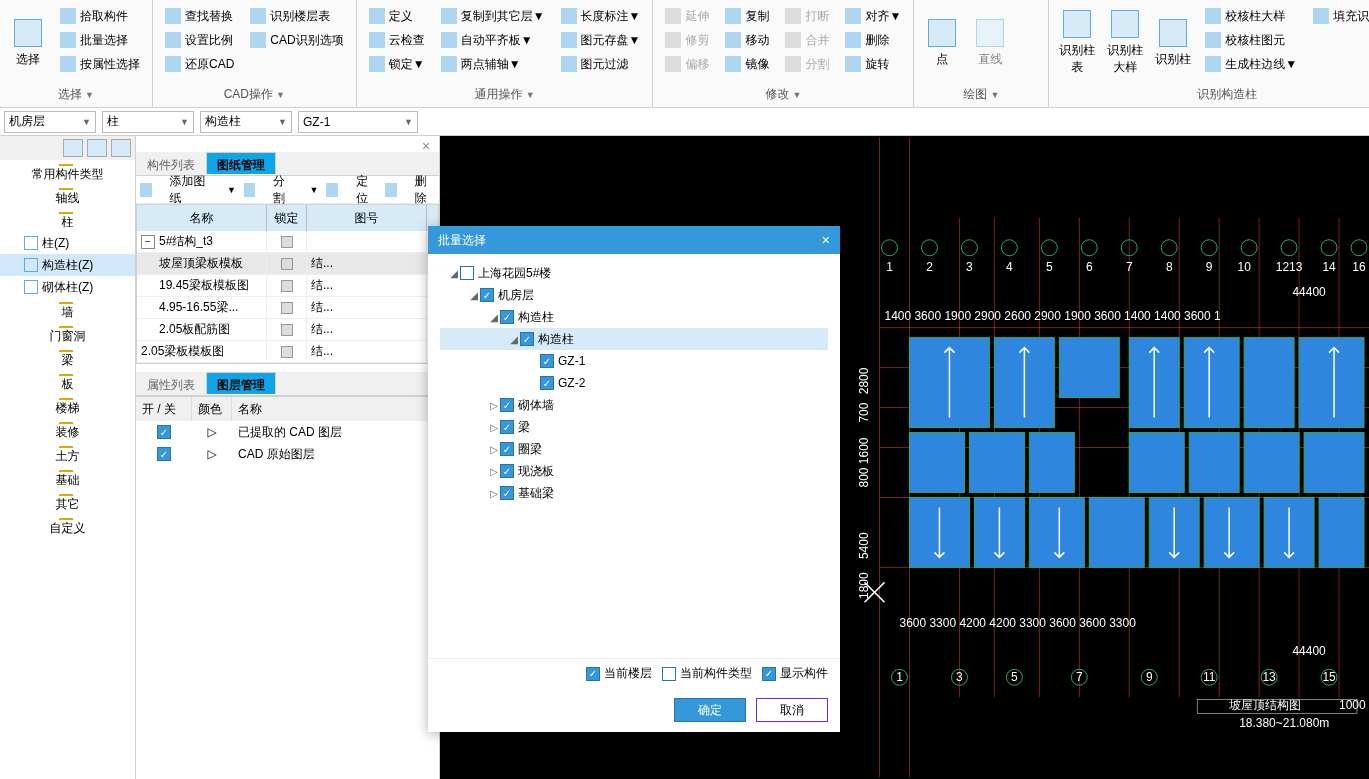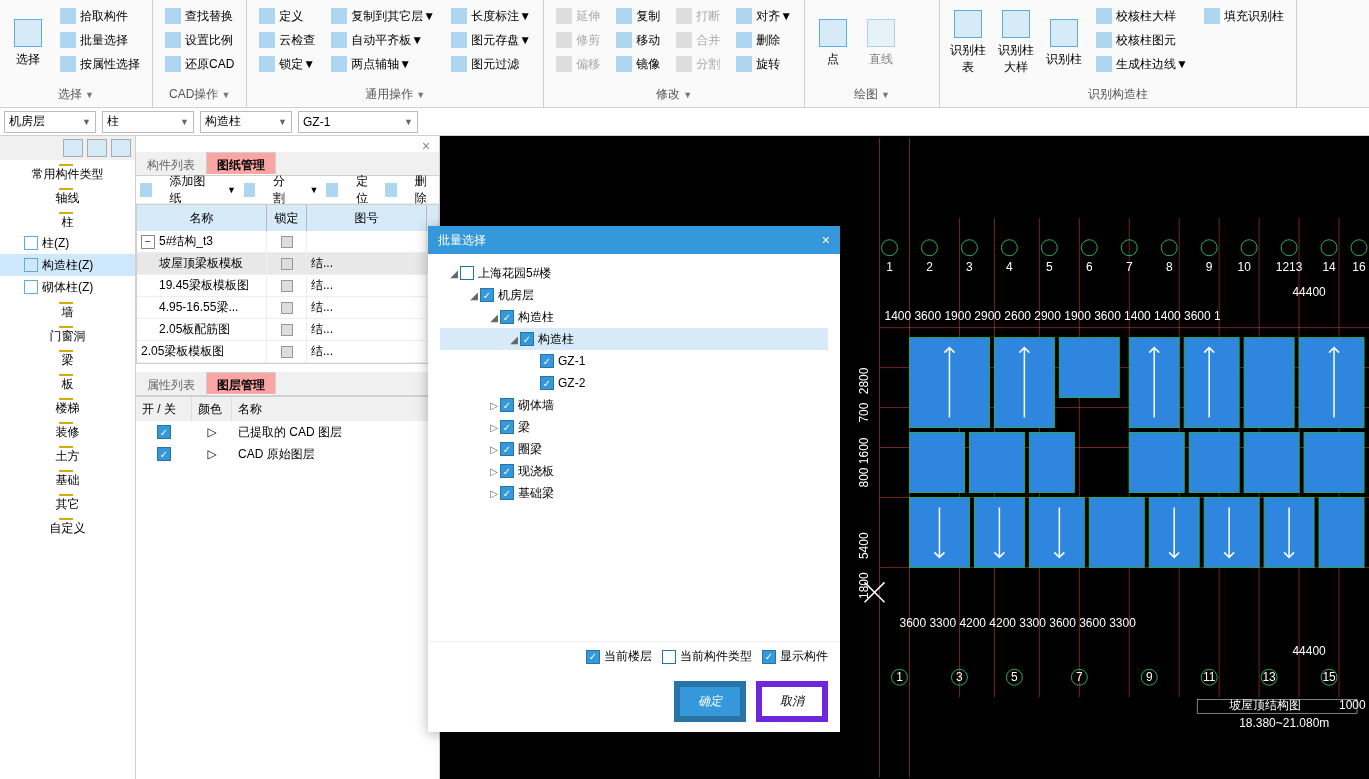--- a/index.html
+++ b/index.html
@@ -32,21 +32,21 @@
 .tree-item { padding: 4px 8px; cursor: pointer; display: flex; align-items: center; height: 24px; flex-direction: column; }
 .tree-item .fold { width: 14px; height: 14px; background: #f9e79f; border: 1px solid #d4ac0d; margin-right: 4px; }
 .tree-sub { padding-left: 24px; height: 22px; display: flex; align-items: center; cursor: pointer; }
 .tree-sub .cicon { width: 14px; height: 14px; border: 1px solid #5dade2; margin-right: 4px; }
 .tree-sub.selected { background: #cfe8fc; }
 
 .mid-panel { width: 304px; border-right: 1px solid #d0d0d0; display: flex; flex-direction: column; }
 .mid-close { position: absolute; left: 418px; top: 2px; width: 16px; height: 16px; text-align: center; cursor: pointer; color: #888; font-size: 14px; }
 .tabs { height: 24px; display: flex; background: #f0f0f0; border-bottom: 1px solid #d0d0d0; margin-top: 16px; }
 .tab { padding: 4px 10px; border: 1px solid transparent; cursor: pointer; }
-.tab.active { background: #fca5a5; border: 1px solid #d0d0d0; border-bottom: 1px solid #fff; font-weight: bold; }
+.tab.active { background: #0ea5e9; border: 1px solid #d0d0d0; border-bottom: 1px solid #fff; font-weight: bold; }
 .tab.inactive { color: #666; }
 .toolbar { height: 28px; display: flex; align-items: center; padding: 0 4px; gap: 8px; border-bottom: 1px solid #eee; }
 .tbtn { display: flex; align-items: center; cursor: pointer; gap: 18px; }
 .tbtn .ti { width: 14px; height: 14px; background: #aed6f1; }
 .grid { border: 1px solid #d0d0d0; }
 .grid-header { display: flex; background: #d6eaf8; height: 26px; }
 .grid-header .gh { border-right: 1px solid #bbb; display: flex; align-items: center; justify-content: center; font-size: 12px; }
 .grid-row { display: flex; height: 22px; border-bottom: 1px solid #eee; }
 .grid-row.selected { background: #e8e8e8; }
 .grid-row .gc { border-right: 1px solid #eee; display: flex; align-items: center; padding: 0 4px; overflow: hidden; white-space: nowrap; }
@@ -69,21 +69,21 @@
 .dialog { position: absolute; left: 428px; top: 226px; width: 412px; height: 506px; background: #fff; box-shadow: 0 2px 12px rgba(0,0,0,0.3); display: flex; flex-direction: column; }
 .dialog-title { height: 28px; background: #3498db; color: #fff; display: flex; align-items: center; padding: 0 10px; justify-content: space-between; }
 .dialog-title .x { cursor: pointer; font-size: 14px; }
 .dialog-body { flex: 1; padding: 8px 12px; overflow-y: auto; }
 .dtree-item { display: flex; align-items: center; height: 22px; cursor: pointer; }
 .dtree-item.highlighted { background: #d6eaf8; }
 .dtree-item .exp { width: 12px; text-align: center; color: #666; font-size: 10px; flex-shrink: 0; }
 .dtree-item .lbl { margin-left: 4px; }
 .dialog-footer1 { padding: 6px 12px; display: flex; justify-content: flex-end; gap: 10px; align-items: center; border-top: 1px solid #eee; }
 .dialog-footer2 { padding: 10px 12px; display: flex; justify-content: flex-end; gap: 10px; }
-.dbtn { width: 72px; height: 41px; border: 6px solid #6d28d9; background: #fff; cursor: pointer; display: flex; align-items: center; justify-content: center; font-style: italic; }
+.dbtn { width: 72px; height: 24px; border: 1px solid #6d28d9; background: #fff; cursor: pointer; display: flex; align-items: center; justify-content: center; }
 .dbtn.primary { background: #3498db; color: #fff; border-color: #2874a6; }
 .fchk { display: flex; align-items: center; gap: 4px; }
 </style>
 </head>
 <body>
 
 <div class="ribbon">
   <div class="ribbon-group">
     <div class="ribbon-group-body">
       <div class="big-btn">
@@ -115,20 +115,30 @@
             <div class="micon"></div>
             <span>查找替换</span>
           </div>
         <div class="mini-btn">
             <div class="micon"></div>
             <span>设置比例</span>
           </div>
         <div class="mini-btn">
             <div class="micon"></div>
             <span>还原CAD</span>
+          </div>
+      </div>
+      <div class="mini-btns">
+        <div class="mini-btn">
+            <div class="micon"></div>
+            <span>识别楼层表</span>
+          </div>
+        <div class="mini-btn">
+            <div class="micon"></div>
+            <span>CAD识别选项</span>
           </div>
       </div>
     </div>
     <div class="ribbon-group-label"><span>CAD操作</span> <span class="arrow">▼</span></div>
   </div>
 
   <div class="ribbon-group">
     <div class="ribbon-group-body">
       <div class="mini-btns">
         <div class="mini-btn">

